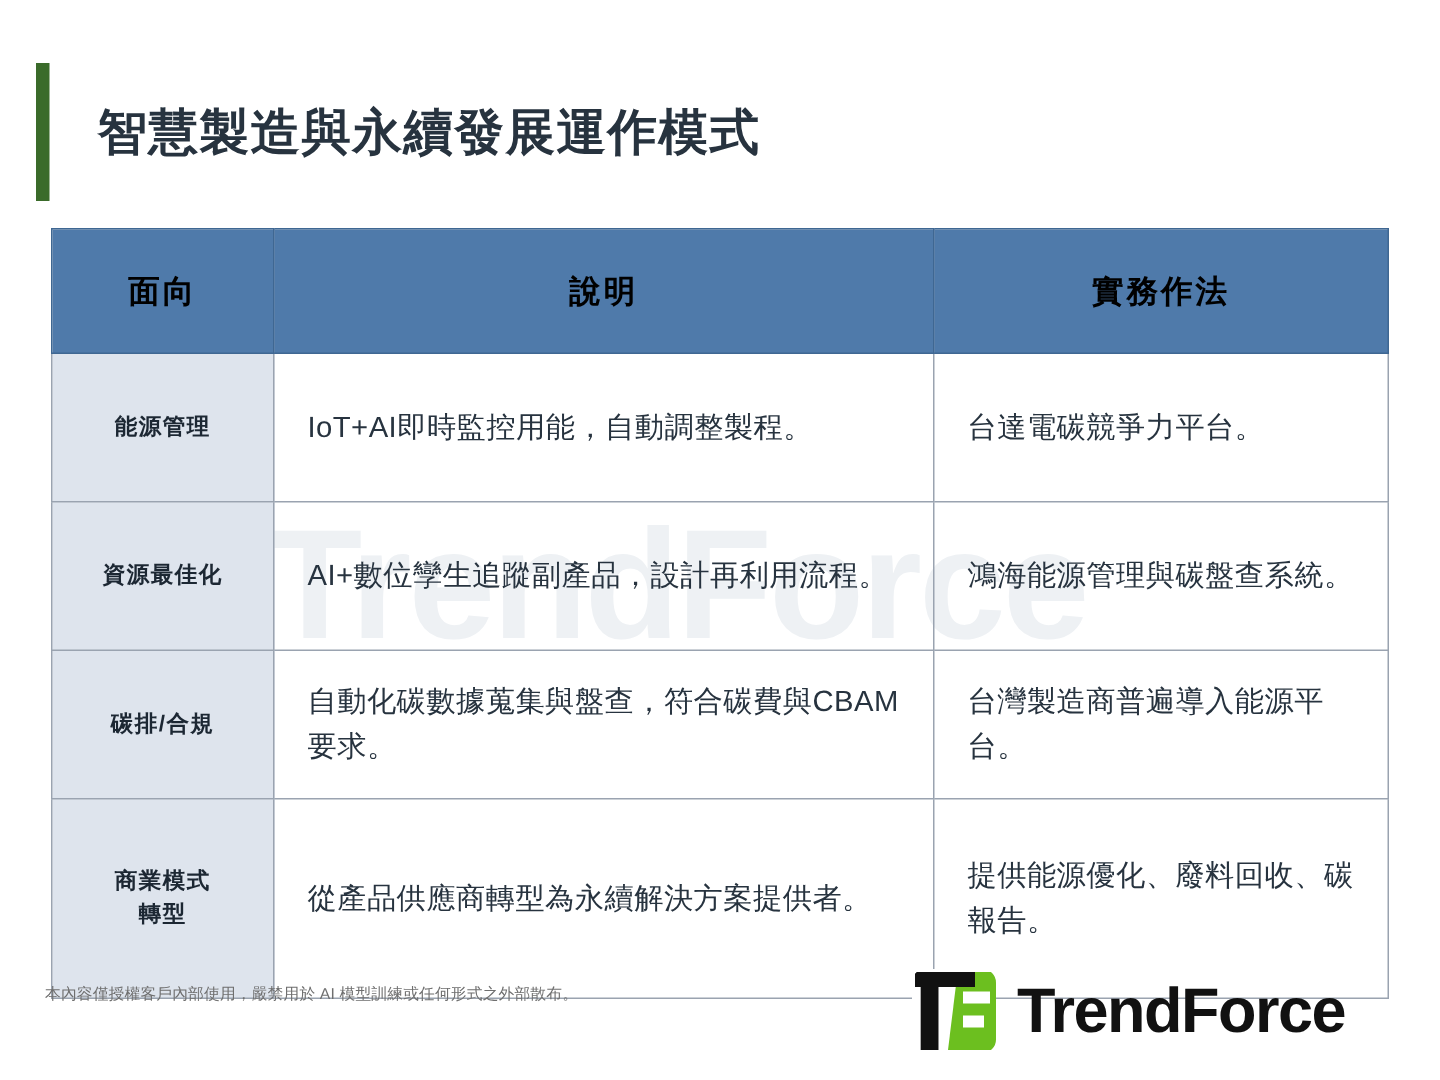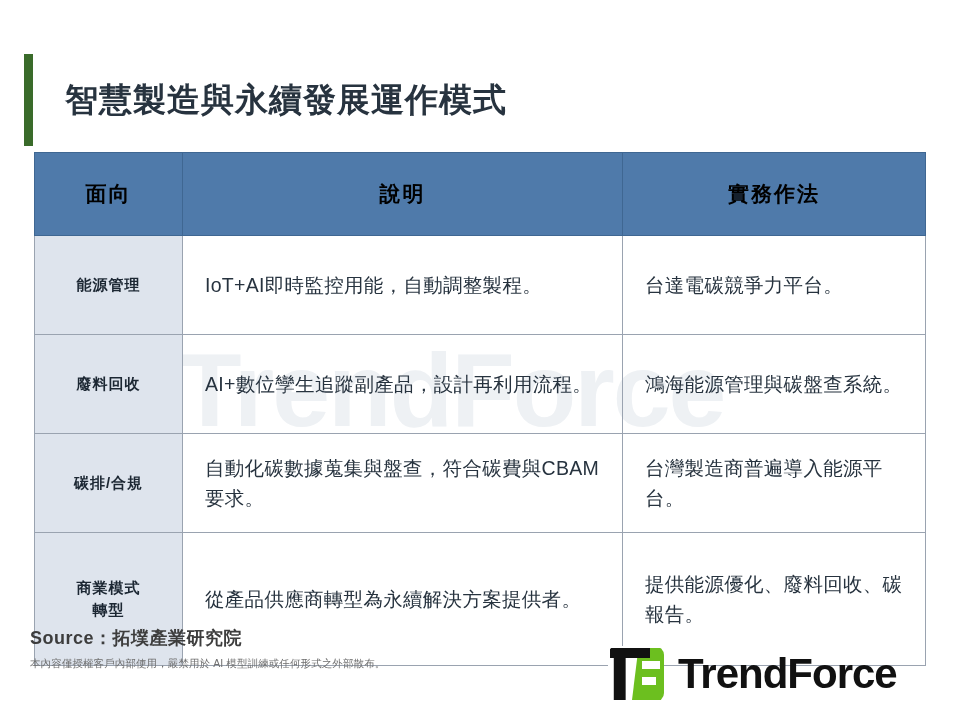--- a/index.html
+++ b/index.html
@@ -34,21 +34,21 @@
     clip-path:polygon(22% 0,100% 0,100% 22%,46% 22%,46% 42%,92% 42%,92% 62%,38% 62%,20% 100%,0 100%);
   }
   .wm-text{
     font-size:104px;font-weight:bold;color:#eef1f4;
     letter-spacing:-2px;margin-left:18px;line-height:1;
     white-space:nowrap;
   }
 
   
   .title-wrap{
-    position:absolute;left:24px;top:54px;height:92px;
+    position:absolute;left:24px;top:42px;height:92px;
     display:flex;align-items:center;z-index:2;
   }
   .title-bar{width:9px;height:92px;background:#3a6b2a;flex:0 0 auto;}
   .title-text{
     margin-left:32px;font-size:33px;font-weight:bold;
     color:#27333f;letter-spacing:1px;white-space:nowrap;
   }
 
   
   .table-wrap{
@@ -162,39 +162,38 @@
           <th>實務作法</th>
         </tr>
       </thead>
       <tbody>
         <tr class="r1">
           <td class="rowlabel">能源管理</td>
           <td class="desc">IoT+AI即時監控用能，自動調整製程。</td>
           <td class="desc">台達電碳競爭力平台。</td>
         </tr>
         <tr class="r2">
-          <td class="rowlabel">廢料回收</td>
+          <td class="rowlabel">資源最佳化</td>
           <td class="desc">AI+數位孿生追蹤副產品，設計再利用流程。</td>
           <td class="desc">鴻海能源管理與碳盤查系統。</td>
         </tr>
         <tr class="r3">
           <td class="rowlabel">碳排/合規</td>
           <td class="desc">自動化碳數據蒐集與盤查，符合碳費與CBAM要求。</td>
           <td class="desc">台灣製造商普遍導入能源平台。</td>
         </tr>
         <tr class="r4">
           <td class="rowlabel">商業模式<br>轉型</td>
           <td class="desc">從產品供應商轉型為永續解決方案提供者。</td>
           <td class="desc">提供能源優化、廢料回收、碳報告。</td>
         </tr>
       </tbody>
     </table>
   </div>
 
-  <div class="source">Source：拓墣產業研究院</div>
   <div class="disclaimer">
     <div>本內容僅授權客戶內部使用，嚴禁用於 AI 模型訓練或任何形式之外部散布。</div>
   </div>
 
   <div class="logo">
     <div class="logo-mark">
       <div class="lm-green"></div>
       <div class="lm-black"></div>
       <div class="lm-top-black"></div>
       <div class="lm-notch1"></div>

